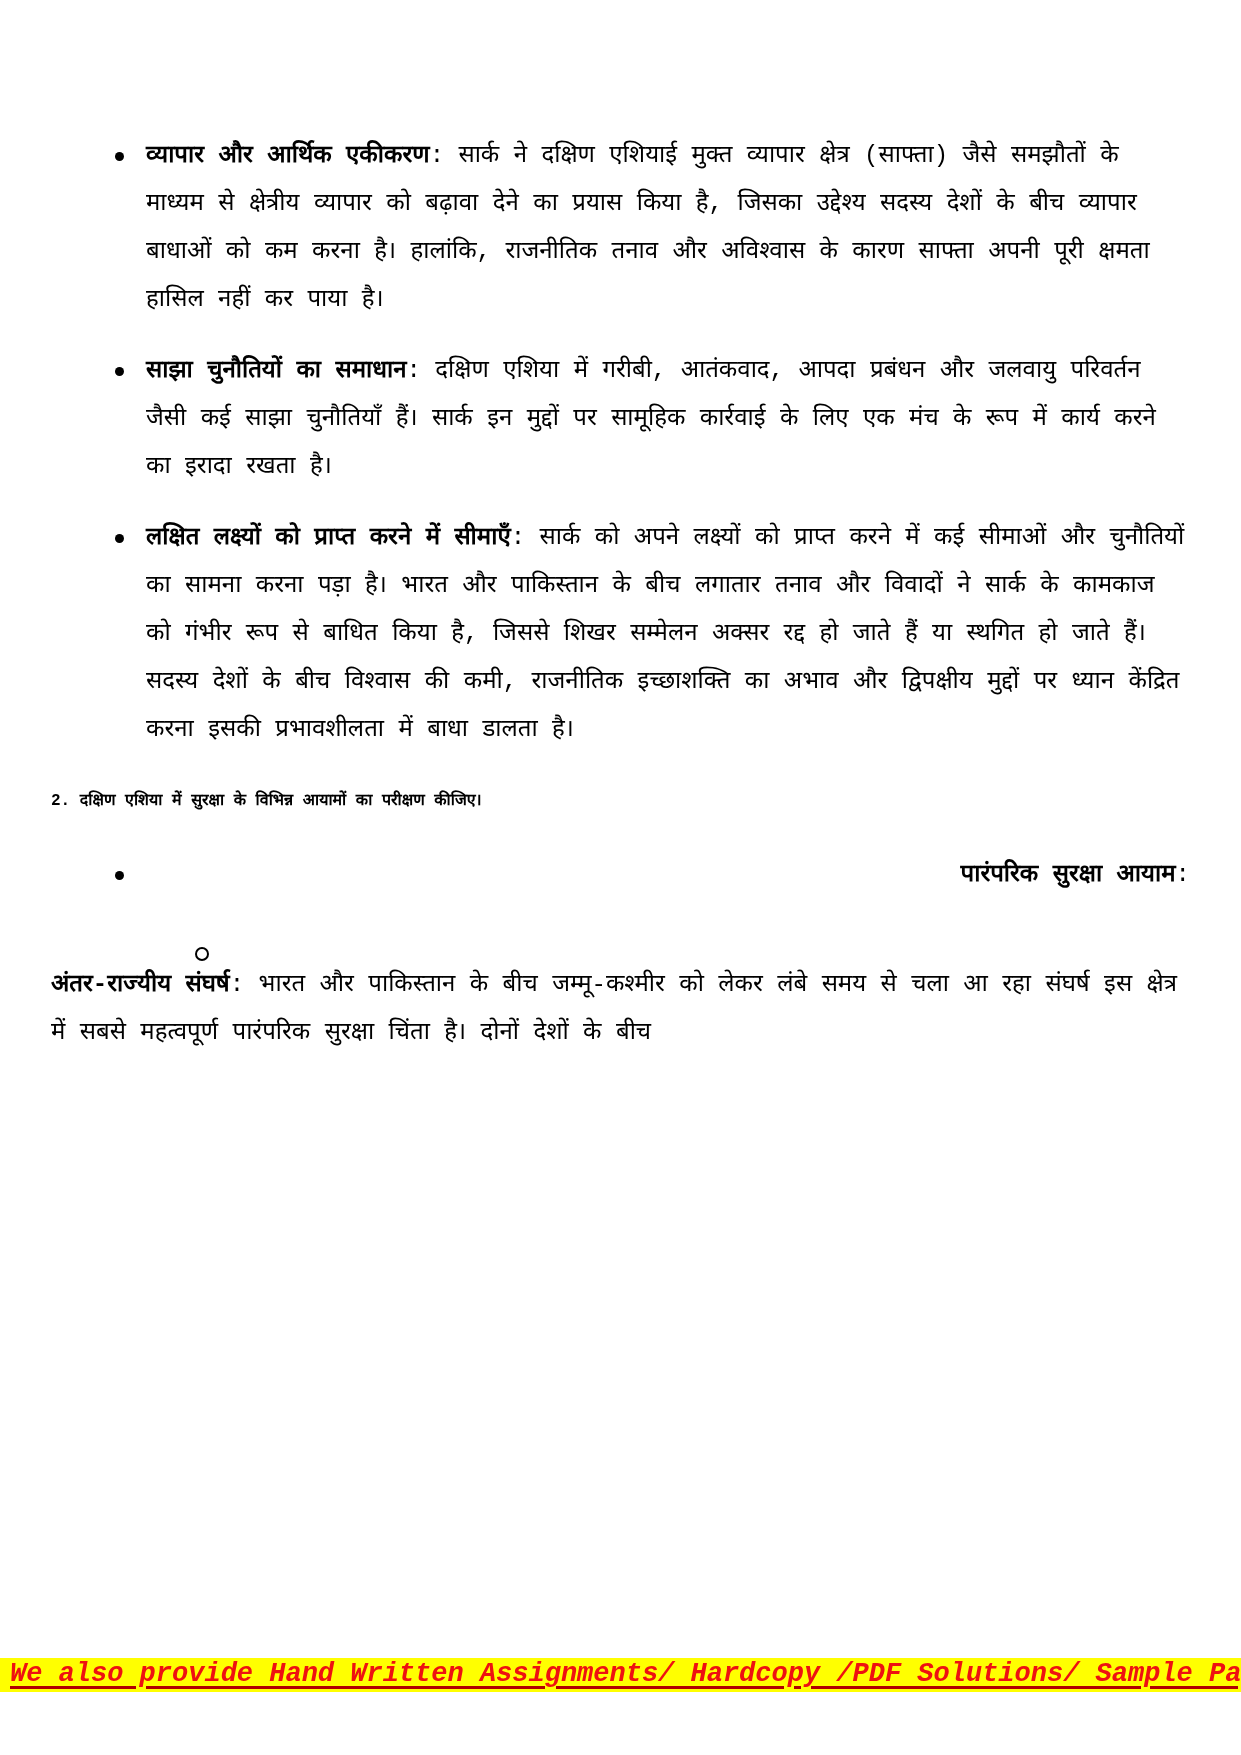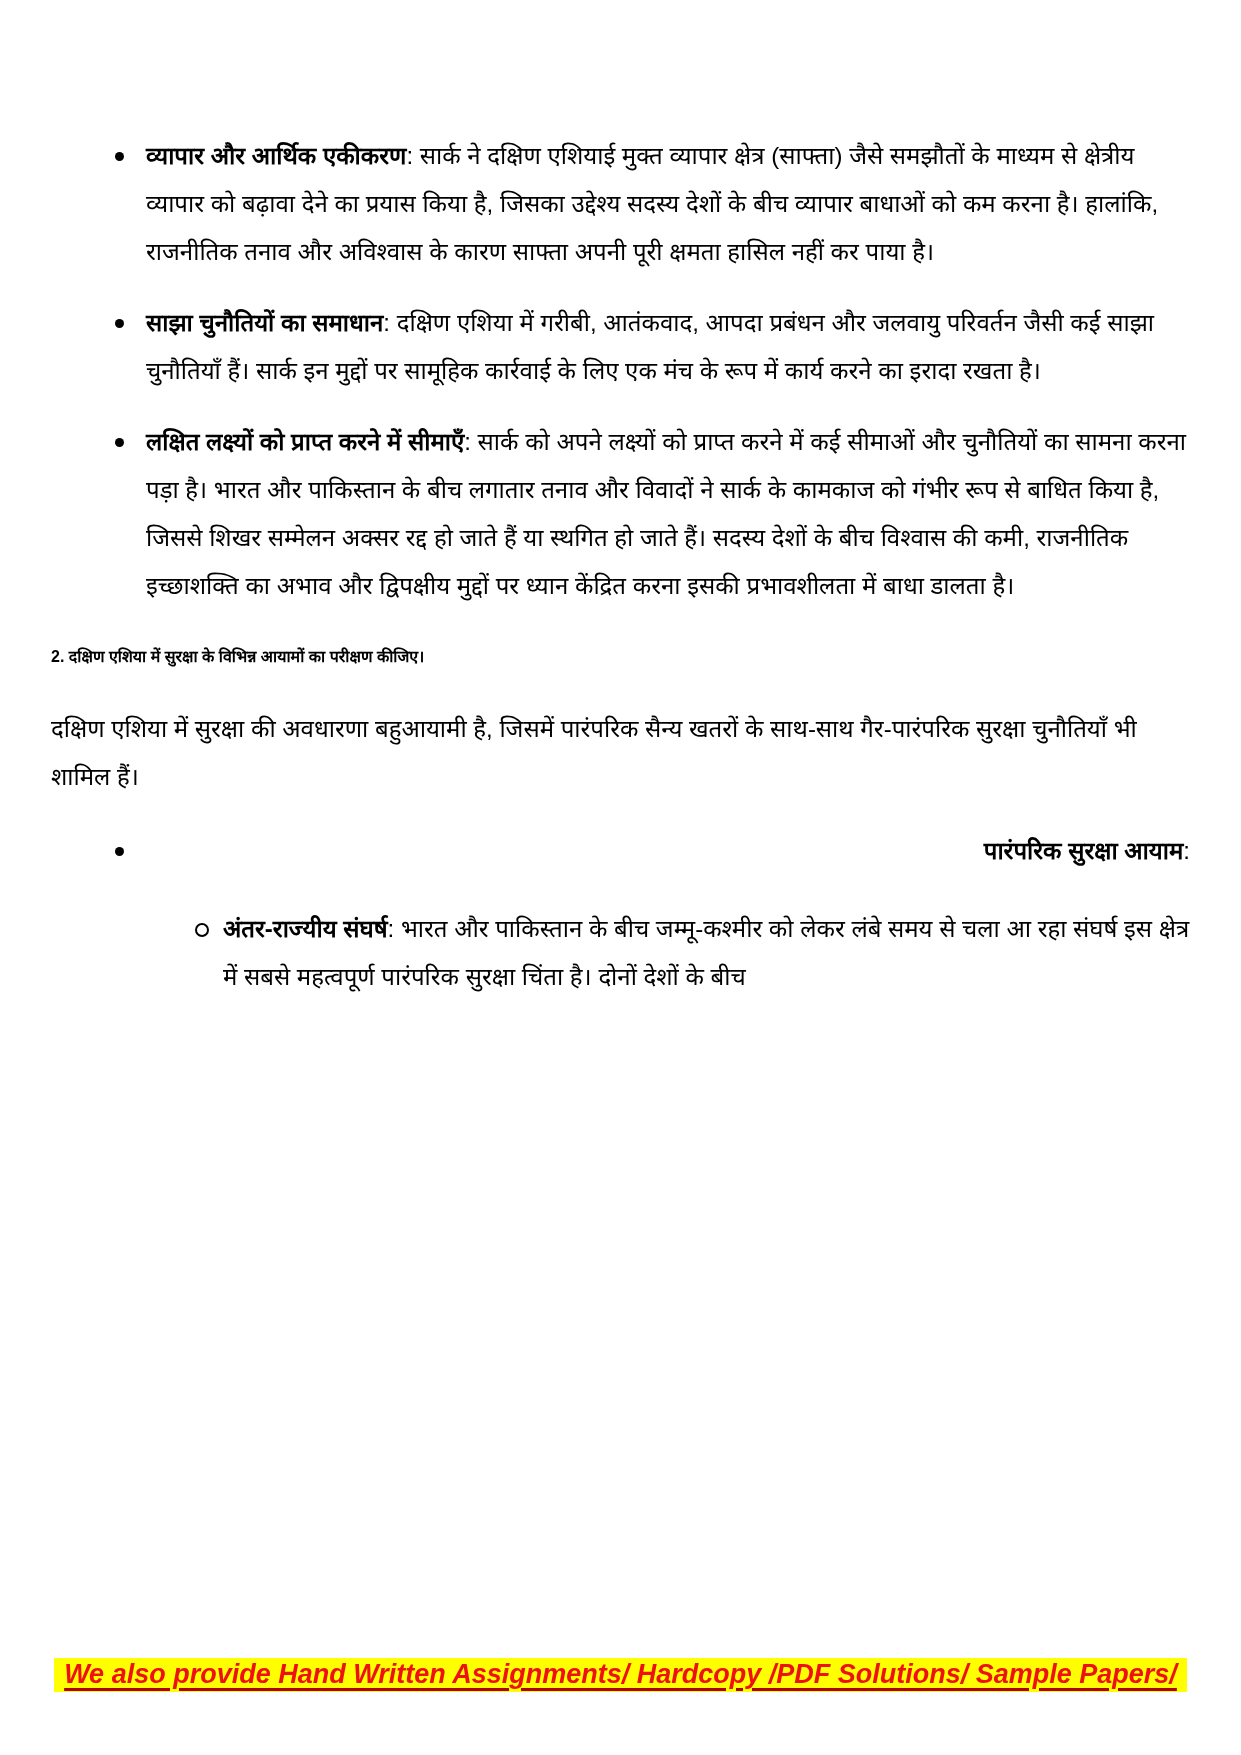--- a/index.html
+++ b/index.html
@@ -1,35 +1,35 @@
 <!DOCTYPE html>
 <html><head>
 <meta charset="utf-8">
 <style>
   html,body{margin:0;padding:0;background:#ffffff;}
   .page{
     position:relative;
     width:1241px;height:1755px;
     margin:0 auto;
     background:#ffffff;
-    font-family:Liberation Sans, sans-serif;
+    font-family:Liberation Mono, monospace;
     color:#000000;
     overflow:hidden;
   }
   .content{
     position:absolute;
     top:132px;left:51px;right:51px;
     font-size:24px;
     line-height:48px;
   }
   .li1{display:flex;align-items:flex-start;margin:0 0 23px 0;}
   .li1 .marker-box{flex:0 0 31px;margin-left:64px;}
   .dot{width:9px;height:9px;border-radius:50%;background:#000;margin-top:20px;}
   .li1 .text{flex:1 1 auto;}
-  .li2{display:flex;align-items:flex-start;margin:30px 0 0 0;}
+  .li2{display:flex;align-items:flex-start;margin:30px 0 0 0;flex-direction:column;}
   .li2 .marker-box{flex:0 0 28px;margin-left:144px;}
   .circle{width:10px;height:10px;border-radius:50%;border:2px solid #000;margin-top:18px;background:transparent;}
   .li2 .text{flex:1 1 auto;}
   .lead{font-weight:bold;}
   .para{margin:18px 0 0 0;}
   .q-heading{margin:16px 0 0 0;font-weight:bold;font-size:16px;}
   .intro{margin:24px 0 0 0;}
   .sec-bullet{margin-top:26px;margin-bottom:0;text-align:right;}
   .footer{
     position:absolute;
@@ -75,21 +75,20 @@
     <div class="li1">
       <div class="marker-box">
           <div class="dot"></div>
         </div>
       <div class="text"><span class="lead">लक्षित लक्ष्यों को प्राप्त करने में सीमाएँ</span><span>: सार्क को अपने लक्ष्यों को प्राप्त करने में कई सीमाओं और चुनौतियों का सामना करना पड़ा है। भारत और पाकिस्तान के बीच लगातार तनाव और विवादों ने सार्क के कामकाज को गंभीर रूप से बाधित किया है, जिससे शिखर सम्मेलन अक्सर रद्द हो जाते हैं या स्थगित हो जाते हैं। सदस्य देशों के बीच विश्वास की कमी, राजनीतिक इच्छाशक्ति का अभाव और द्विपक्षीय मुद्दों पर ध्यान केंद्रित करना इसकी प्रभावशीलता में बाधा डालता है।</span></div>
     </div>
 
 
     <p class="q-heading">2. दक्षिण एशिया में सुरक्षा के विभिन्न आयामों का परीक्षण कीजिए।</p>
 
-    <p class="intro">दक्षिण एशिया में सुरक्षा की अवधारणा बहुआयामी है, जिसमें पारंपरिक सैन्य खतरों के साथ-साथ गैर-पारंपरिक सुरक्षा चुनौतियाँ भी शामिल हैं।</p>
 
     <div class="li1 sec-bullet">
       <div class="marker-box">
           <div class="dot"></div>
         </div>
       <div class="text"><span class="lead">पारंपरिक सुरक्षा आयाम</span><span>:</span></div>
     </div>
 
     <div class="li2">
       <div class="marker-box">

